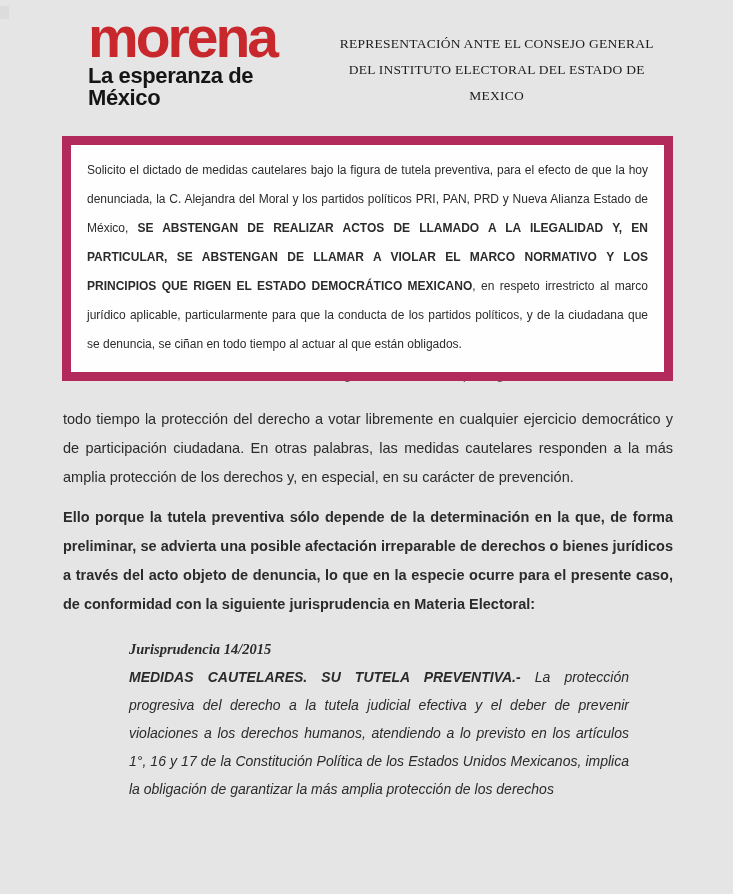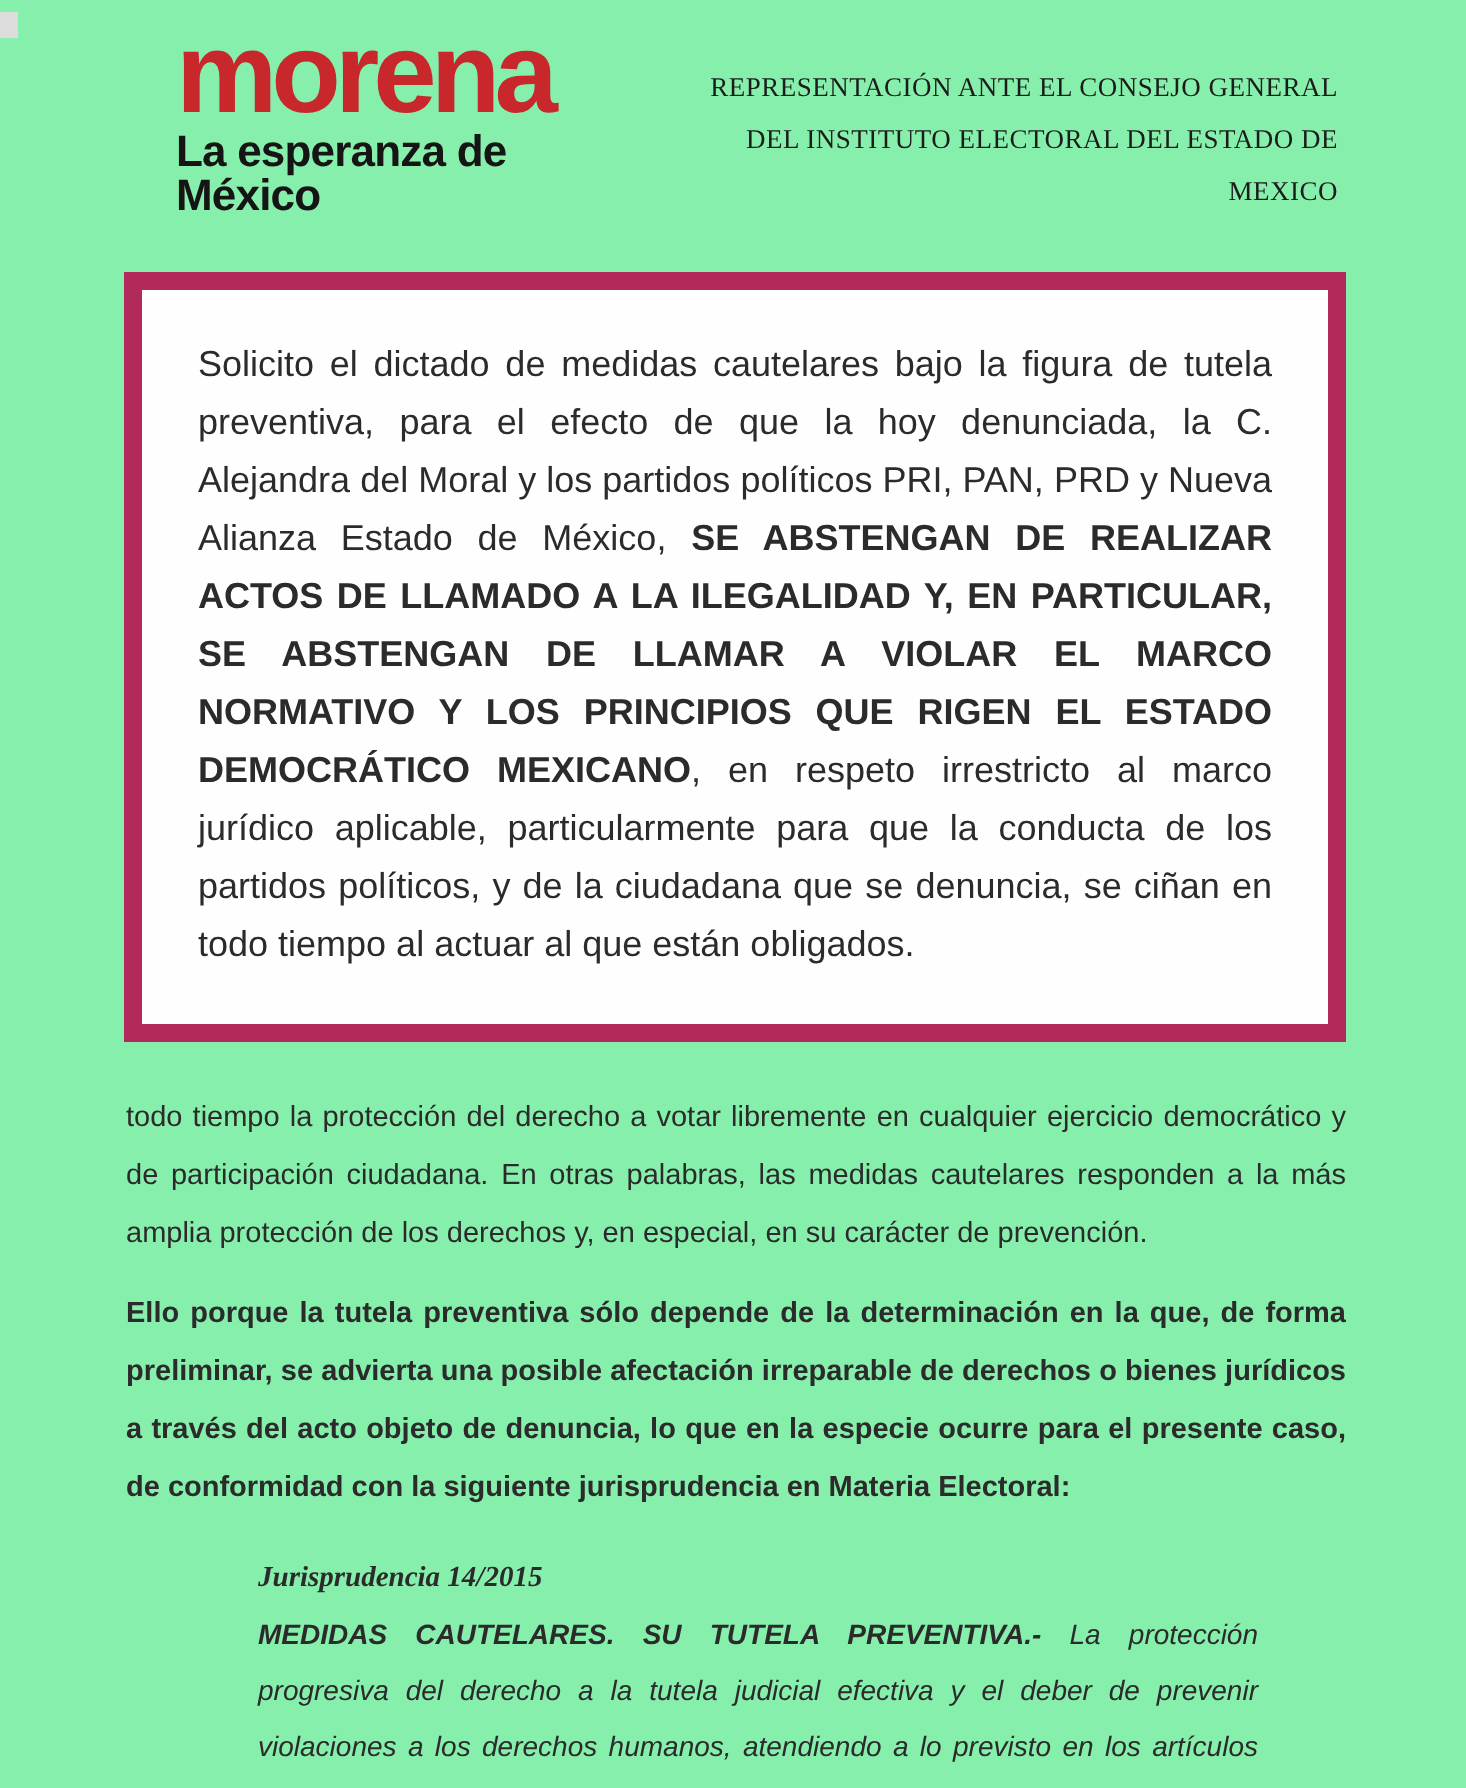--- a/index.html
+++ b/index.html
@@ -1,21 +1,21 @@
 <!DOCTYPE html>
 <html><head>
 <meta charset="utf-8">
 <style>
   html, body { margin: 0; padding: 0; background: #ffffff; }
   .page {
     position: relative;
     width: 733px;
     height: 894px;
     margin: 0 auto;
-    background: #86efac;
+    background: #e5e5e5;
     overflow: hidden;
     font-family: "Liberation Sans", sans-serif;
     color: #2d2d2d;
   }
   .scan-artifact {
     position: absolute;
     top: 6px; left: 0;
     width: 9px; height: 13px;
     background: #dcdcdc;
   }
@@ -37,36 +37,36 @@
     font-size: 22px;
     font-weight: 700;
     color: #151515;
     letter-spacing: -0.4px;
     margin-top: 4px;
   }
   .office {
     font-family: "Liberation Serif", serif;
     font-size: 13.5px;
     color: #1c1c1c;
-    text-align: right;
+    text-align: center;
     letter-spacing: 0.25px;
     line-height: 26px;
     padding-top: 17px;
   }
   .highlight-box {
     position: relative;
     z-index: 2;
     margin: 27px 60px 0 62px;
     border: 9px solid #b22a5c;
     background: #fefefe;
     padding: 7px 12px 9px 12px;
   }
   .box-text {
-    margin: 16px;
-    font-size: 18px;
+    margin: 4px;
+    font-size: 12px;
     line-height: 29px;
     text-align: justify;
     color: #2b2b2b;
   }
   .clipped-strip {
     position: relative;
     z-index: 1;
     height: 8px;
     overflow: hidden;
     margin: 0 60px 0 63px;

